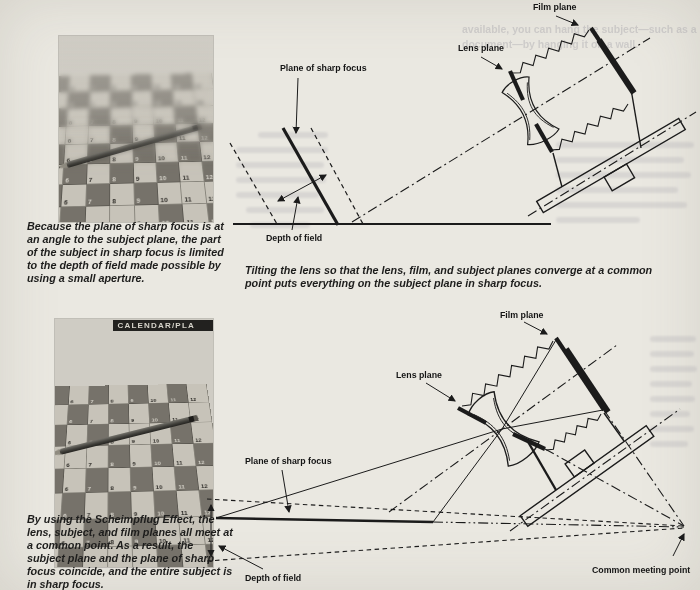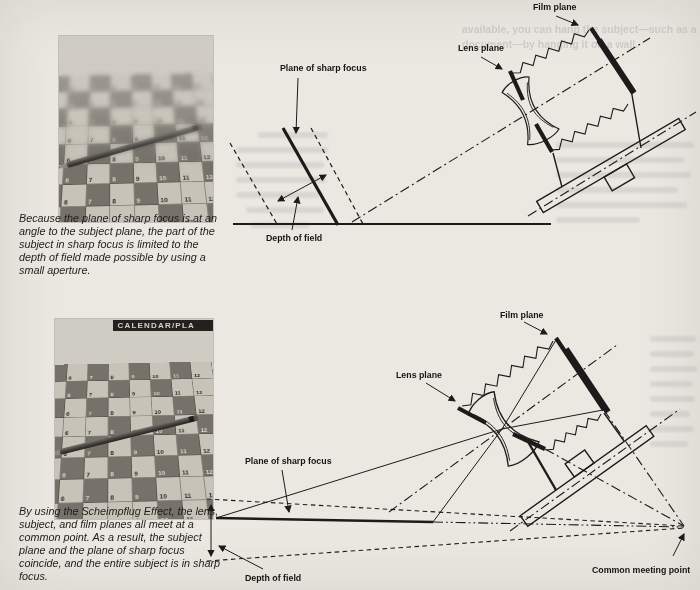--- a/index.html
+++ b/index.html
@@ -2,21 +2,21 @@
 <html><head>
 <meta charset="utf-8">
 <style>
   html,body{margin:0;padding:0;background:#b0aea8;}
   .page{position:relative;width:700px;height:590px;background:#eae8e1;overflow:hidden;
         font-family:"Liberation Sans",sans-serif;color:#1b1b1b;
         box-shadow:inset 0 0 60px rgba(120,115,100,.18);}
   
   .photo{position:absolute;overflow:hidden;background:#cfccc4;box-shadow:0 0 0 1px rgba(70,66,58,.25);}
   .photo-top{left:19px;top:20px;width:154px;height:186px;}
-  .photo-bottom{left:15px;top:303px;width:158px;height:200px;}
+  .photo-bottom{left:15px;top:303px;width:158px;height:248px;}
   .cal{position:absolute;left:-16%;right:-16%;top:-7%;bottom:-3%;
        display:flex;flex-direction:column;
        transform:perspective(240px) rotateX(16deg) rotate(-1.5deg);transform-origin:50% 108%;}
   .cal-row{flex:1;display:flex;}
   .cal-cell{flex:1;position:relative;background:#c7c3b9;border-right:1px solid rgba(60,57,50,.45);
             border-bottom:1px solid rgba(60,57,50,.45);}
   .cal-cell.dark{background:#76726a;}
   .cal-num{position:absolute;left:2px;bottom:1px;font-size:7px;font-weight:bold;color:#2d2b27;line-height:1;}
   .dark .cal-num{color:#d9d6cd;}
   .cal-header{position:absolute;top:1px;left:37%;right:0;height:11px;background:#22211f;
@@ -27,21 +27,21 @@
   .pencil .tip{position:absolute;left:-12px;top:0;width:0;height:0;border-style:solid;
                border-width:3px 12px 3px 0;border-color:transparent #8f8b80 transparent transparent;}
   .pencil .point{position:absolute;left:-12px;top:2px;width:4px;height:2px;background:#1c1b19;}
   .pencil .band{position:absolute;right:4px;top:0;bottom:0;width:5px;background:#1d1c1a;}
   .pencil .eraser{position:absolute;right:0;top:0;bottom:0;width:4px;background:#55524b;border-radius:0 2px 2px 0;}
   .haze{position:absolute;inset:0;backdrop-filter:blur(2.3px);-webkit-backdrop-filter:blur(2.3px);
         background:linear-gradient(to bottom,rgba(206,203,195,.55),rgba(206,203,195,.28) 45%,rgba(206,203,195,0) 72%);
         -webkit-mask-image:linear-gradient(to bottom,#000 0%,#000 42%,transparent 75%);
         mask-image:linear-gradient(to bottom,#000 0%,#000 42%,transparent 75%);}
   
-  .caption{position:absolute;margin:0;font-style:italic;font-weight:400;font-size:10.8px;
+  .caption{position:absolute;margin:8px;font-style:italic;font-weight:700;font-size:10.8px;
            line-height:13px;color:#1d1d1c;}
   .cap-top{left:19px;top:212px;width:200px;}
   .cap-mid{left:237px;top:256px;width:428px;}
   .cap-bottom{left:19px;top:505px;width:206px;}
   
   .bleed{position:absolute;color:#8f8d98;opacity:.3;filter:blur(.7px);
          font-size:10.5px;font-weight:600;line-height:15px;pointer-events:none;}
   .bleed-bars{position:absolute;opacity:.22;filter:blur(1.1px);pointer-events:none;}
   .bleed-bars i{display:block;height:6px;border-radius:3px;background:#9a98a3;margin-bottom:9px;}
   
@@ -454,20 +454,21 @@
     <div class="cal-header">CALENDAR/PLA</div>
     <div class="pencil" style="left:5px;top:130px;width:142px;transform:rotate(-14deg);">
       <i class="tip"></i>
 
       <i class="band"></i>
       <i class="eraser"></i>
     </div>
   </figure>
 
   <p class="caption cap-top">Because the plane of sharp focus is at an angle to the subject plane, the part of the subject in sharp focus is limited to the depth of field made possible by using a small aperture.</p>
+  <p class="caption cap-mid">Tilting the lens so that the lens, film, and subject planes converge at a common point puts everything on the subject plane in sharp focus.</p>
   <p class="caption cap-bottom">By using the Scheimpflug Effect, the lens, subject, and film planes all meet at a common point. As a result, the subject plane and the plane of sharp focus coincide, and the entire subject is in sharp focus.</p>
 
   <div class="bleed" style="left:462px;top:2px;width:236px;margin-top:20px;">
     <div>available, you can hang the subject—such as a</div>
     <div>document—by hanging it on a wall.</div>
   </div>
   <div class="bleed-bars" style="left:556px;top:142px;width:140px;">
     <i style="width:138px"></i>
       <i style="width:128px"></i>
       <i style="width:135px"></i>

